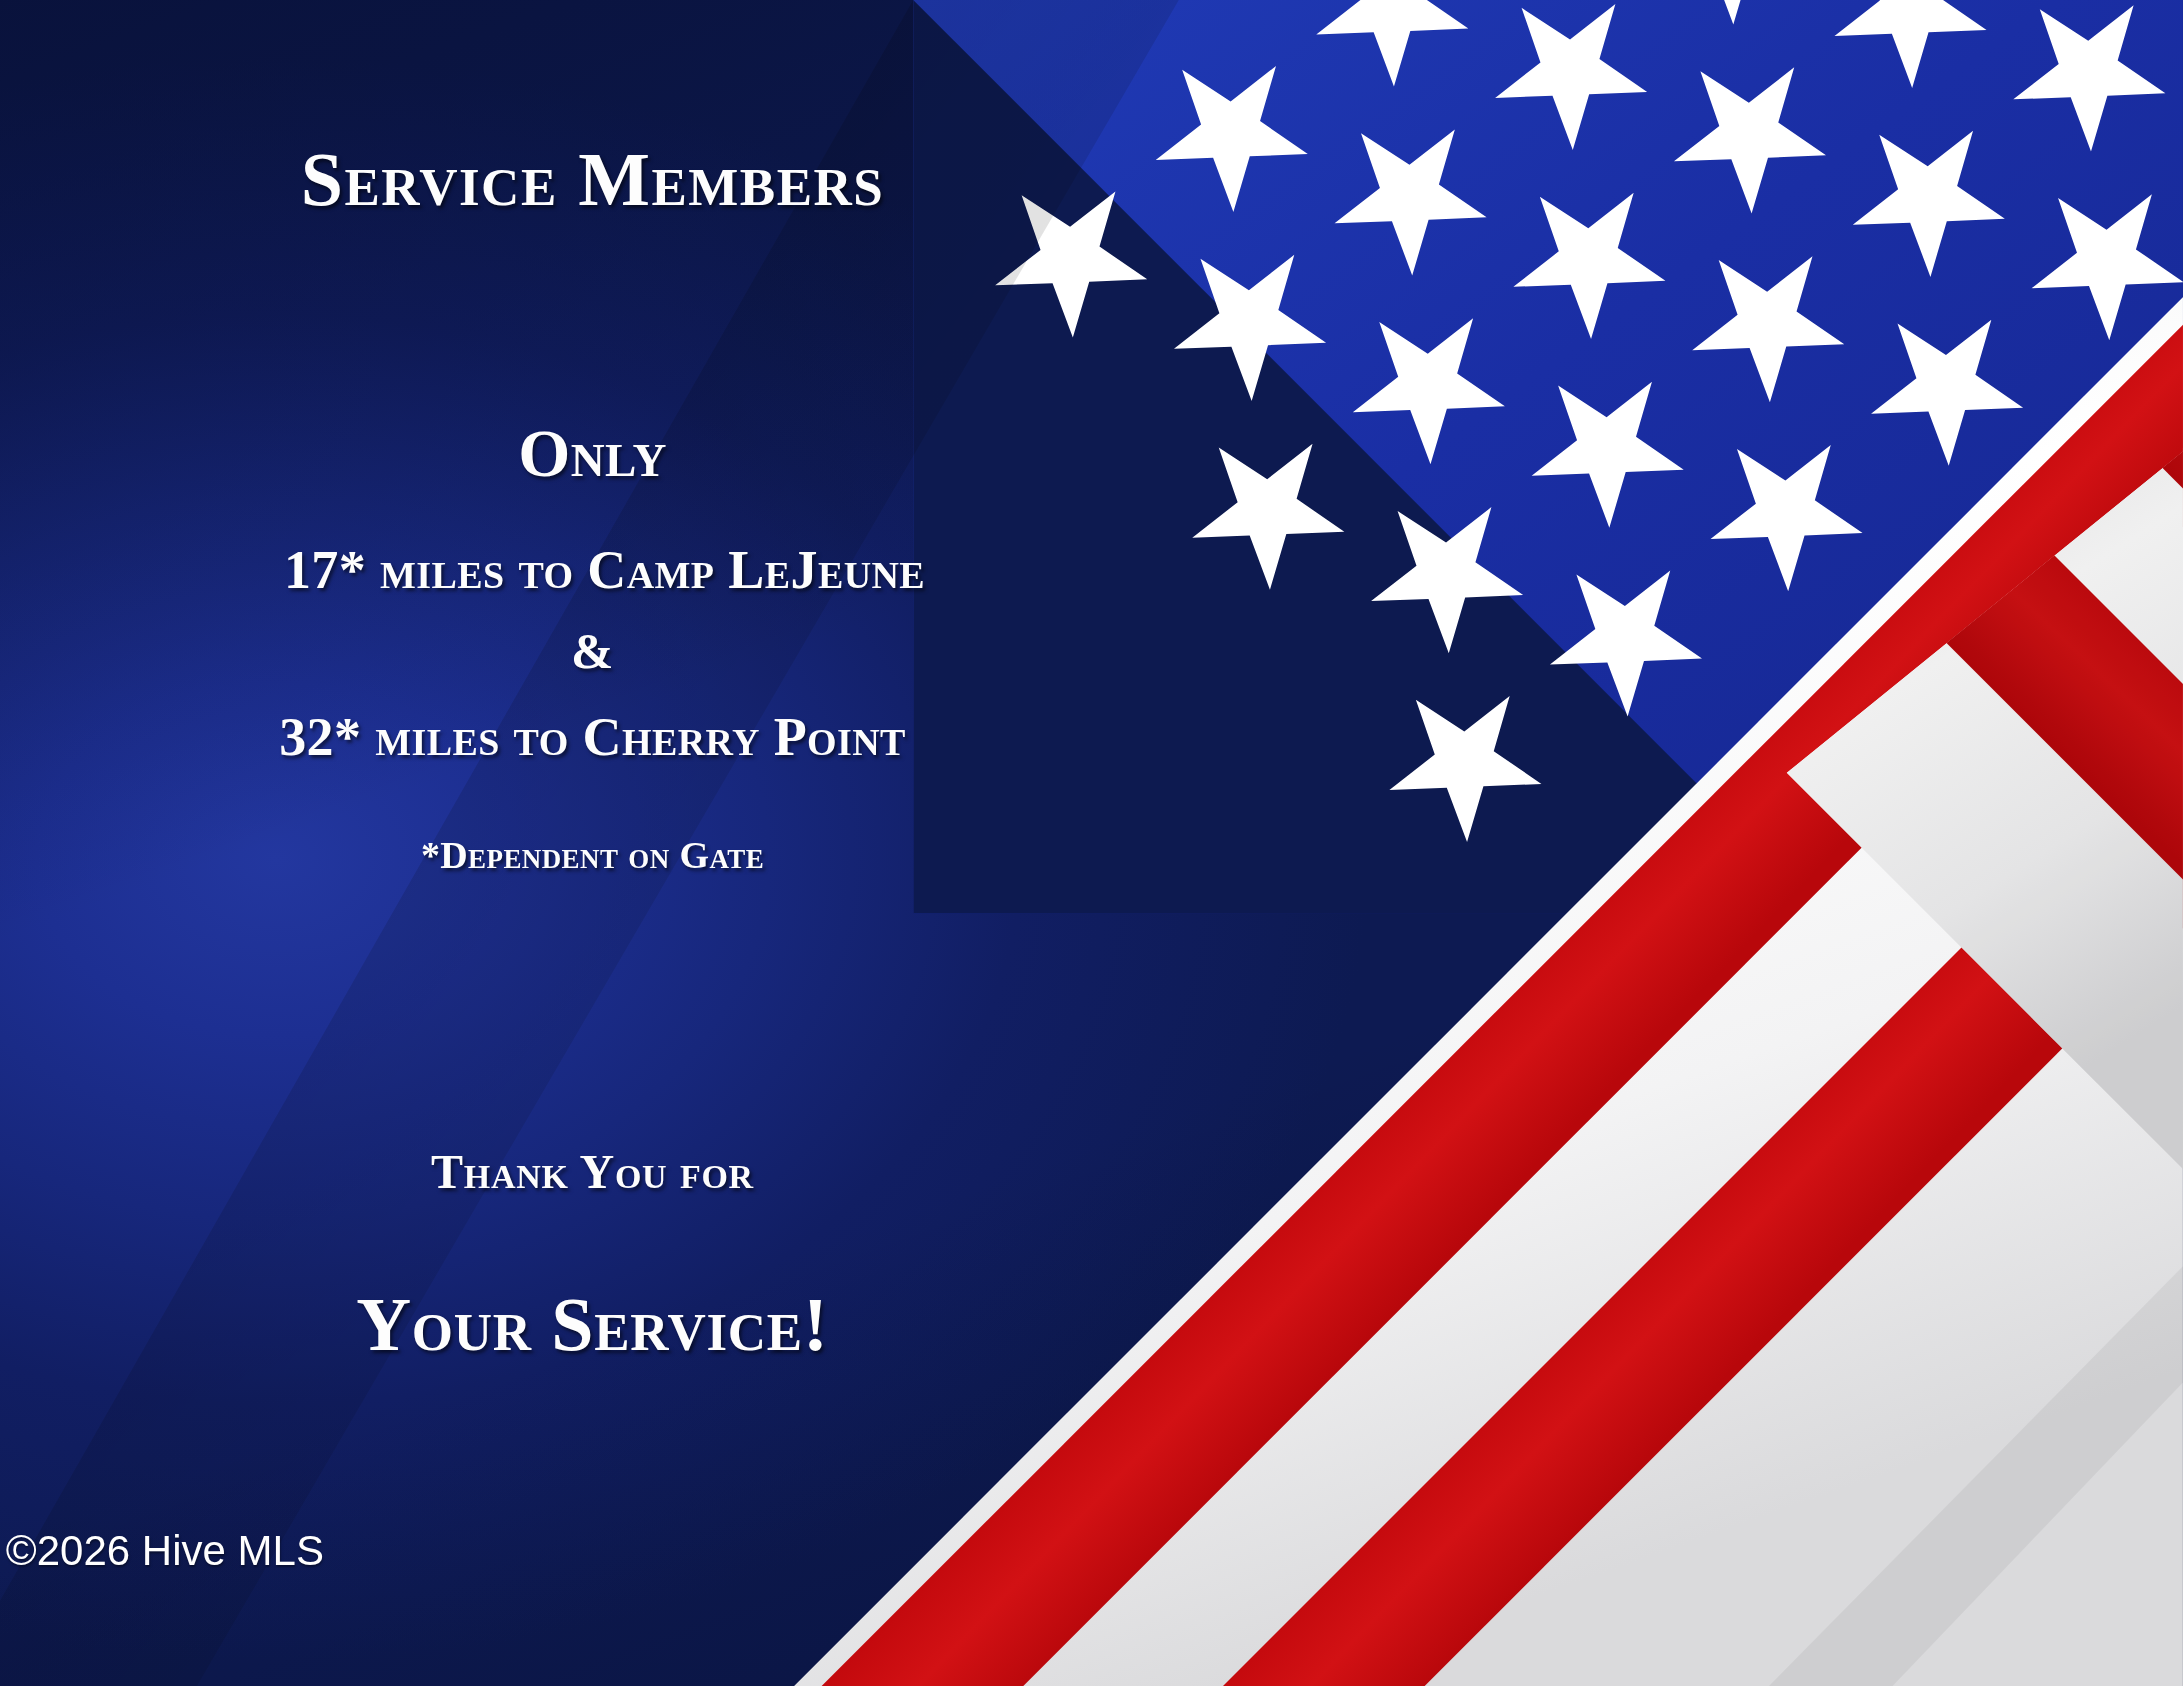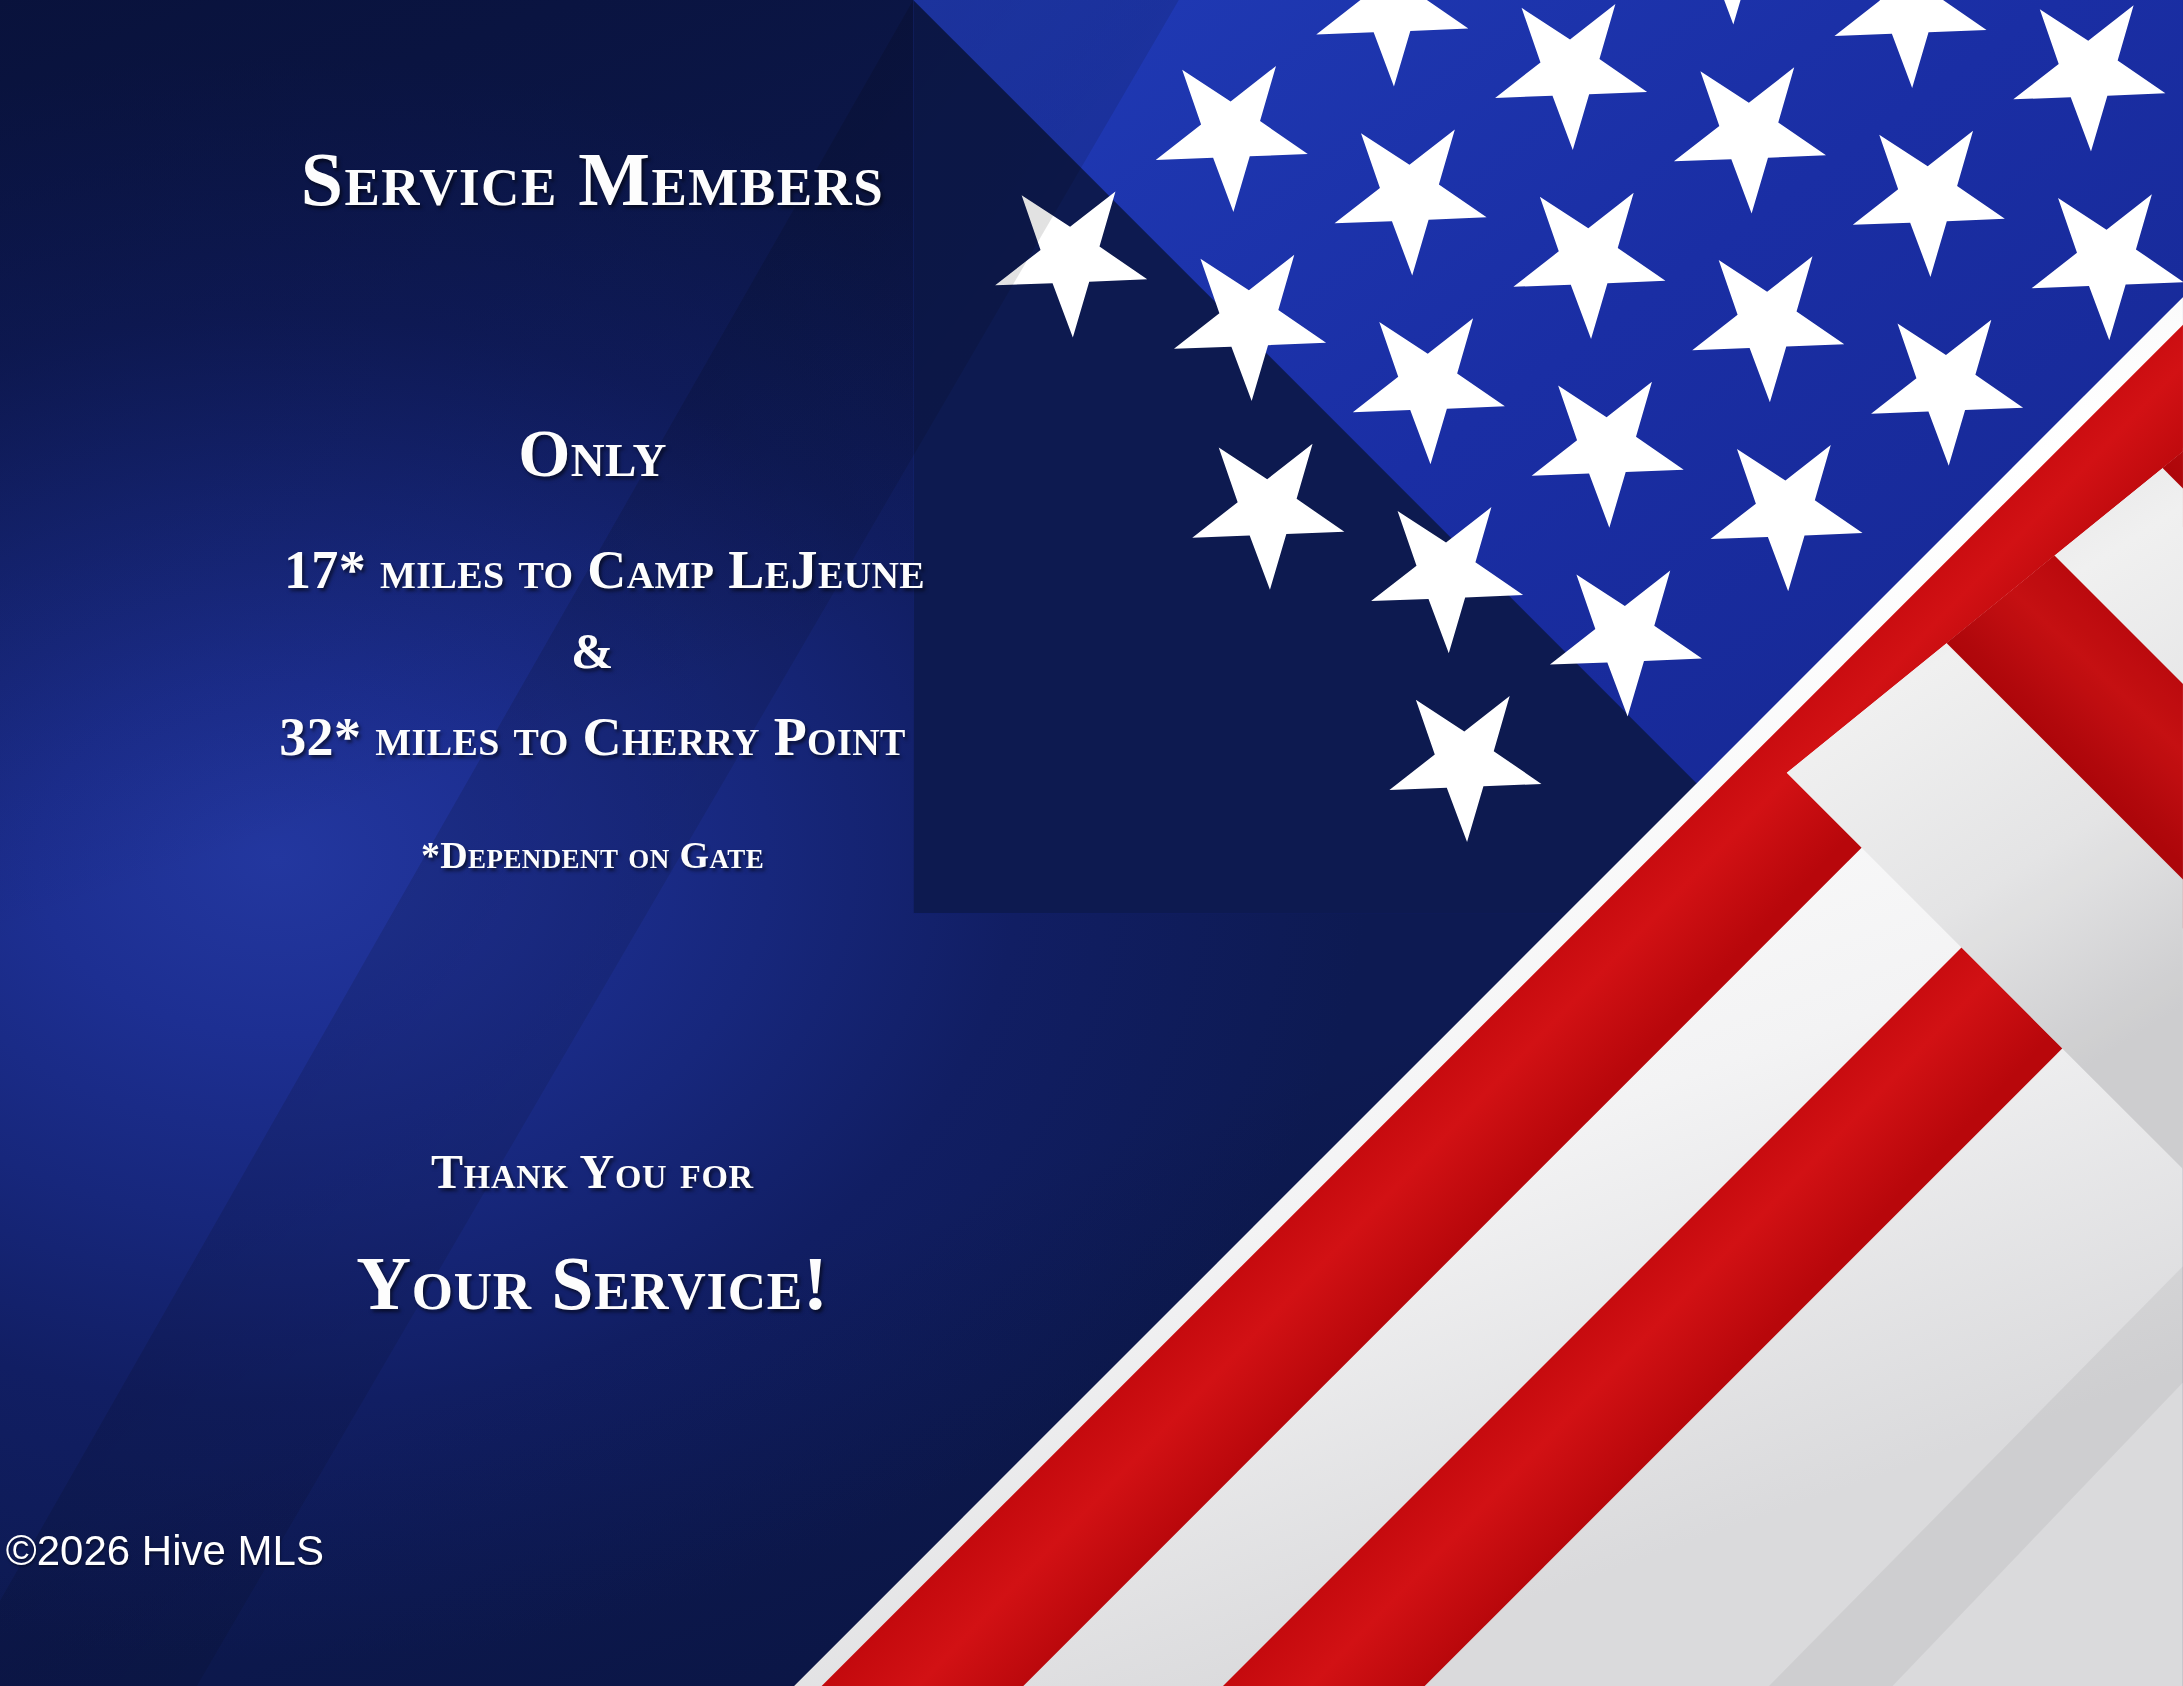--- a/index.html
+++ b/index.html
@@ -42,21 +42,21 @@
     text-shadow:2.2px 2.9px 3.6px rgba(0,0,0,.55);
     color:#fdfdfd;
   }
   .l-head   {top:136px;  font-size:76px; letter-spacing:1.5px;}
   .l-only   {top:415px;  font-size:67px;}
   .l-lejeune{top:539px;  font-size:54px;padding-left:12px;}
   .l-amp    {top:622px;  font-size:51px;}
   .l-cherry {top:706px;  font-size:54px;}
   .l-dep    {top:833px; font-size:38px;}
   .l-thank1 {top:1144px; font-size:48px; letter-spacing:0.7px;}
-  .l-thank2 {top:1240px; font-size:76px; letter-spacing:0.7px;}
+  .l-thank2 {top:1281px; font-size:76px; letter-spacing:0.7px;}
 
   .copyright{
     position:absolute;left:5.8px;top:1527px;
     font-family:"Liberation Sans",sans-serif;
     font-size:42px;font-weight:400;color:#ffffff;
     letter-spacing:0px;
     text-shadow:0.7px 1.5px 2.2px rgba(0,0,0,.4);
   }
 </style>
 </head>

